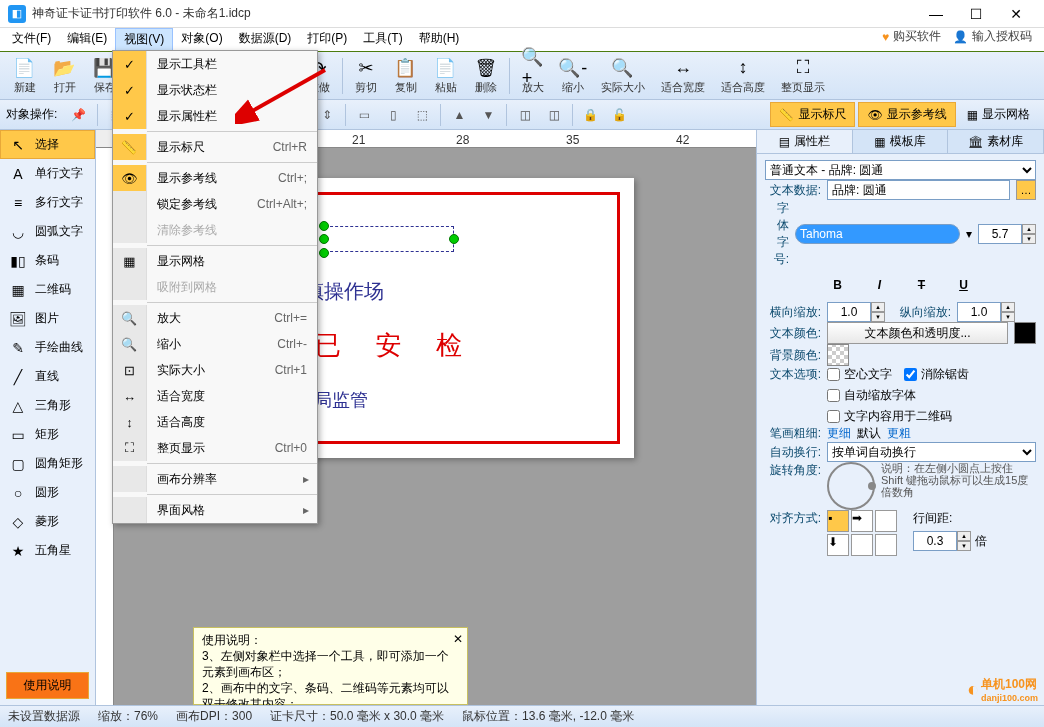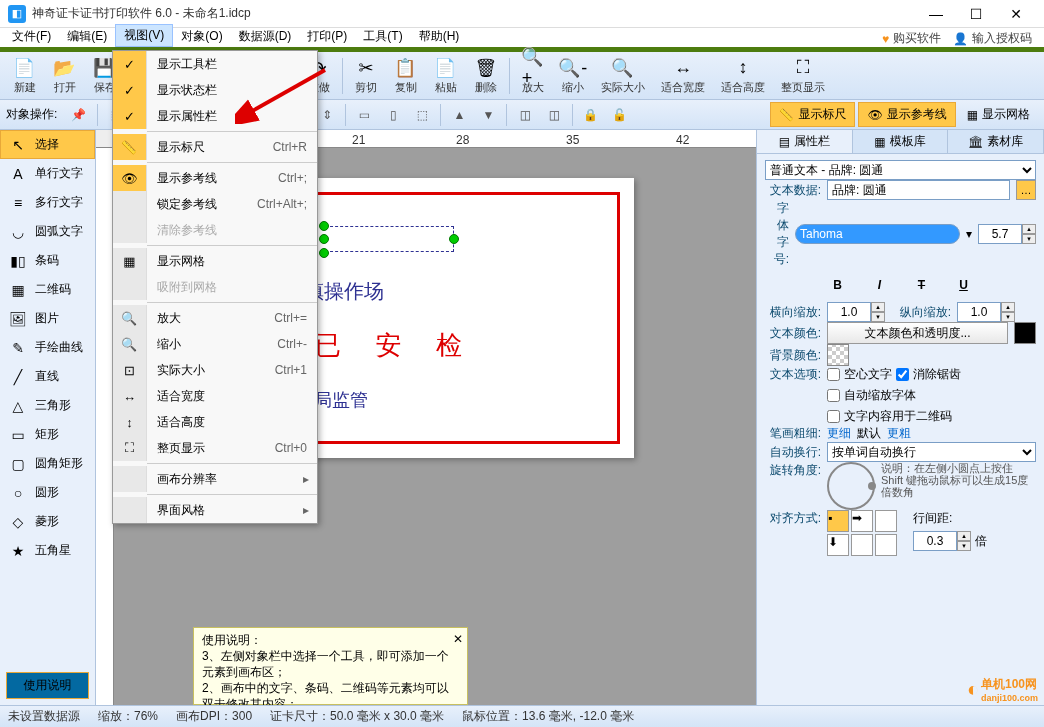--- a/index.html
+++ b/index.html
@@ -2,21 +2,21 @@
 <html><head>
 <meta charset="utf-8">
 <style>
 *{box-sizing:border-box;margin:0;padding:0;font-family:"Microsoft YaHei",SimSun,sans-serif;font-size:12px;user-select:none}
 body{width:1044px;height:727px;overflow:hidden;background:#f0f0f0;display:flex;flex-direction:column}
 .titlebar{height:28px;background:#fff;display:flex;align-items:center;padding:0 8px;border-bottom:1px solid #ddd}
 .app-icon{width:18px;height:18px;background:#2196f3;border-radius:3px;margin-right:6px;display:flex;align-items:center;justify-content:center;color:#fff;font-size:11px}
 .title-text{color:#333;flex:1}
 .win-btns{display:flex;gap:0}
 .win-btn{width:40px;height:28px;display:flex;align-items:center;justify-content:center;font-size:14px}
-.menubar{height:24px;background:#fff;display:flex;align-items:flex-end;padding:0 4px;border-bottom:5px solid #4d7c0f}
+.menubar{height:24px;background:#fff;display:flex;align-items:flex-start;padding:0 4px;border-bottom:1px solid #4d7c0f}
 .menu-item{padding:2px 8px;cursor:pointer}
 .menu-item.active{background:#cce5ff;border:1px solid #99c2ff}
 .menu-right{margin-left:auto;display:flex;gap:12px;align-items:center;padding-right:8px}
 .promo-link{color:#444;display:flex;align-items:center;gap:4px}
 .heart{color:#f7931e}
 .person-icon{color:#3b7dd8}
 .toolbar1{height:48px;background:linear-gradient(#e8f0fb,#d4e4f7);border-bottom:1px solid #b0c4de;display:flex;align-items:center;padding:2px 6px;gap:2px}
 .tb-btn{display:flex;flex-direction:column;align-items:center;justify-content:center;padding:2px 6px;min-width:38px;height:44px;cursor:pointer;border:1px solid transparent}
 .tb-icon{width:22px;height:22px;display:flex;align-items:center;justify-content:center;font-size:18px}
 .tb-label{font-size:11px;color:#333;margin-top:1px}
@@ -25,21 +25,21 @@
 .tb2-btn{width:26px;height:24px;display:flex;align-items:center;justify-content:center;border:1px solid transparent;cursor:pointer;color:#555}
 .tb2-sep{width:1px;height:22px;background:#b0c4de;margin:0 2px}
 .toggle-btn{display:flex;align-items:center;gap:4px;padding:3px 8px;background:#ffc849;border:1px solid #e8a838;cursor:pointer}
 .toggle-plain{display:flex;align-items:center;gap:4px;padding:3px 8px;cursor:pointer}
 .main-area{flex:1;display:flex;overflow:hidden;position:relative}
 .left-panel{width:96px;background:#e8f0fb;border-right:1px solid #b0c4de;display:flex;flex-direction:column}
 .tool-list{flex:1;overflow-y:auto}
 .tool-item{display:flex;align-items:center;gap:8px;padding:5px 8px;cursor:pointer;border:1px solid transparent}
 .tool-item.active{background:#ffc849;border-color:#e8a838}
 .tool-glyph{width:18px;text-align:center;font-size:14px}
-.help-btn{margin:6px;padding:4px;background:#0369a1;border:1px solid #e8a838;text-align:center;cursor:pointer}
+.help-btn{margin:6px;padding:4px;background:#f97316;border:1px solid #e8a838;text-align:center;cursor:pointer}
 .canvas-area{flex:1;display:flex;flex-direction:column;background:#9e9e9e;position:relative}
 .ruler-h{height:18px;background:#fff;border-bottom:1px solid #888;position:relative;font-size:9px;color:#333}
 .ruler-tick{position:absolute;top:3px}
 .ruler-corner{width:18px;height:18px;background:#eee;border-right:1px solid #888;border-bottom:1px solid #888;position:absolute;left:0;top:0}
 .canvas-body{flex:1;display:flex;position:relative;overflow:hidden}
 .ruler-v{width:18px;background:#fff;border-right:1px solid #888}
 .canvas-scroll{flex:1;position:relative;overflow:hidden}
 .paper{position:absolute;left:50px;top:30px;width:470px;height:280px;background:#fff;box-shadow:2px 2px 6px rgba(0,0,0,.3)}
 .red-frame{position:absolute;left:14px;top:14px;right:14px;bottom:14px;border:3px solid #d00}
 .blue-text{position:absolute;color:#2e3192;font-family:SimSun;text-align:center}
@@ -406,21 +406,21 @@
         <div class="prop-btn">文本颜色和透明度...</div>
         <div class="color-sw" style="background:#000"></div>
       </div>
       <div class="prop-row">
         <span class="prop-label">背景颜色:</span>
         <div class="color-sw" style="background:repeating-conic-gradient(#ccc 0 25%,#fff 0 50%) 0/8px 8px"></div>
       </div>
       <div class="prop-row" style="align-items:flex-start">
         <span class="prop-label">文本选项:</span>
         <div style="flex:1">
-          <div style="display:flex;gap:4px">
+          <div style="display:flex;gap:12px">
             <label class="chk">
                 <input type="checkbox" style="">
                 <span>空心文字</span>
               </label>
             <label class="chk">
                 <input type="checkbox" checked="" style="">
                 <span>消除锯齿</span>
               </label>
           </div>
           <label class="chk" style="margin-top:4px">

